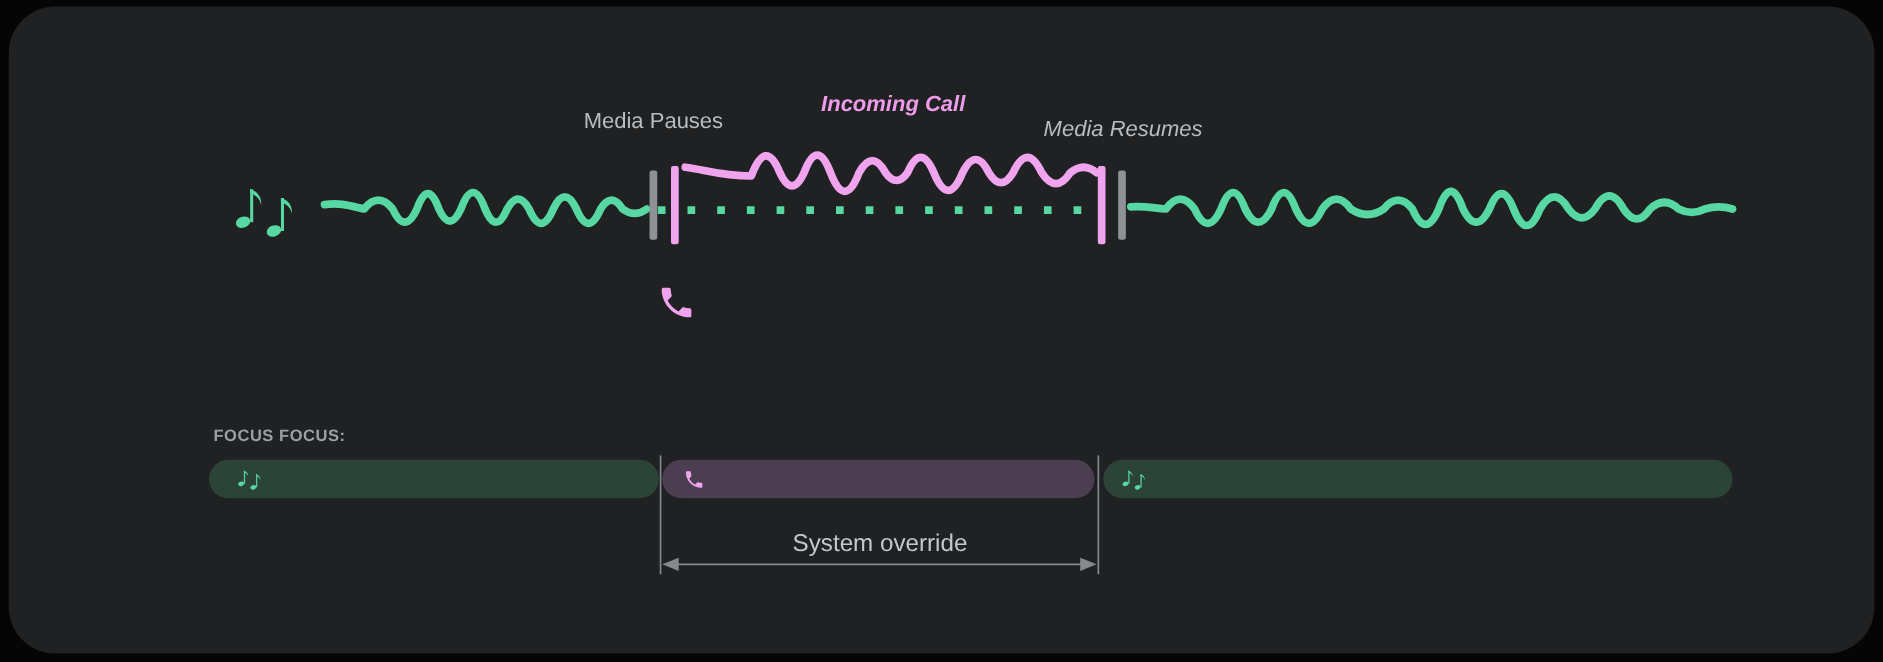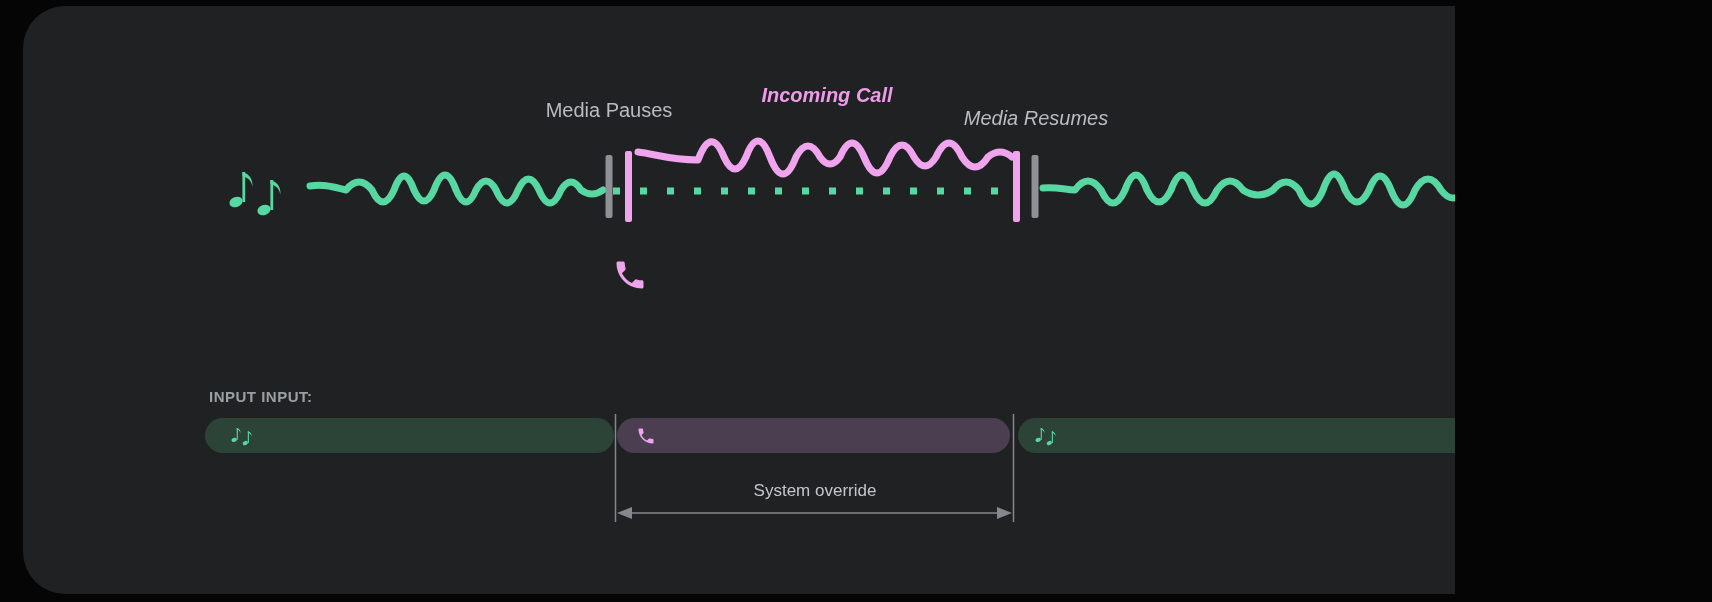--- a/index.html
+++ b/index.html
@@ -12,21 +12,21 @@
     --muted-text:#9aa0a6;
     --bar-green:#2c4338;
     --bar-purple:#4b3e50;
     --marker-gray:#8e9196;
     --guide-gray:#85898e;
     --override-text:#c3c7cb;
   }
   *{margin:0;padding:0;box-sizing:border-box;}
   html,body{background:var(--page-bg);}
   body{font-family:"Liberation Sans",sans-serif;}
-  .canvas{position:relative;width:1440px;height:602px;overflow:hidden;margin-left:15px;}
+  .canvas{position:relative;width:1712px;height:602px;overflow:hidden;}
   .card{
     position:absolute;left:8px;top:6px;width:1696px;height:588px;
     background:var(--card-bg);border-radius:42px;
   }
   .overlay-svg{position:absolute;left:0;top:0;width:1712px;height:602px;display:block;}
   .tl-label{
     position:absolute;transform:translateX(-50%);
     font-size:20px;font-weight:500;color:var(--gray-text);white-space:nowrap;
   }
   .tl-label.call{color:var(--pink-text);font-weight:600;font-style:italic;}
@@ -36,21 +36,21 @@
   }
   .focus-bar{
     position:absolute;top:418px;height:35px;border-radius:17.5px;
     display:flex;align-items:center;
   }
   .focus-bar.media{background:var(--bar-green);padding-left:26px;}
   .focus-bar.call{background:var(--bar-purple);padding-left:19px;}
   .focus-bar svg{display:block;}
   .override-label{
     position:absolute;left:800px;top:481px;transform:translateX(-50%);
-    font-size:17px;font-weight:400;color:var(--override-text);white-space:nowrap;
+    font-size:22px;font-weight:400;color:var(--override-text);white-space:nowrap;
   }
 </style>
 </head>
 <body>
 
 <div class="canvas">
   <div class="card"></div>
 
   <div class="tl-label" style="left:594px;top:99px;">Media Pauses</div>
   <div class="tl-label call" style="left:812px;top:84px;">Incoming Call</div>
@@ -88,21 +88,21 @@
 
     <line x1="600.5" y1="414" x2="600.5" y2="522" stroke="var(--guide-gray)" stroke-width="1.5"></line>
     <line x1="998.5" y1="414" x2="998.5" y2="522" stroke="var(--guide-gray)" stroke-width="1.5"></line>
     <g stroke="var(--guide-gray)" fill="var(--guide-gray)">
       <line x1="612" y1="513" x2="988" y2="513" stroke-width="1.5"></line>
       <polygon points="602,513 617,507 617,519" stroke="none"></polygon>
       <polygon points="997,513 982,507 982,519" stroke="none"></polygon>
     </g>
   </svg>
 
-  <div class="focus-heading">INPUT INPUT:</div>
+  <div class="focus-heading">FOCUS FOCUS:</div>
 
   <div class="focus-bar media" style="left:190px;width:409px;">
     <svg width="23" height="21" viewBox="0 0 58 52">
       <g fill="var(--mint)">
         <ellipse cx="8" cy="37" rx="6.8" ry="5" transform="rotate(-20 8 37)"></ellipse>
         <path d="M14.4 37 V7 l2.8 0 V37 z"></path>
         <path d="M14.4 7 c7 2 10.5 7 10 14.5 c-1 -6 -4.5 -9 -10 -10.5 z"></path>
         <ellipse cx="36" cy="45" rx="6.8" ry="5" transform="rotate(-20 36 45)"></ellipse>
         <path d="M42.4 45 V15 l2.8 0 V45 z"></path>
         <path d="M42.4 15 c7 2 10.5 7 10 14.5 c-1 -6 -4.5 -9 -10 -10.5 z"></path>

